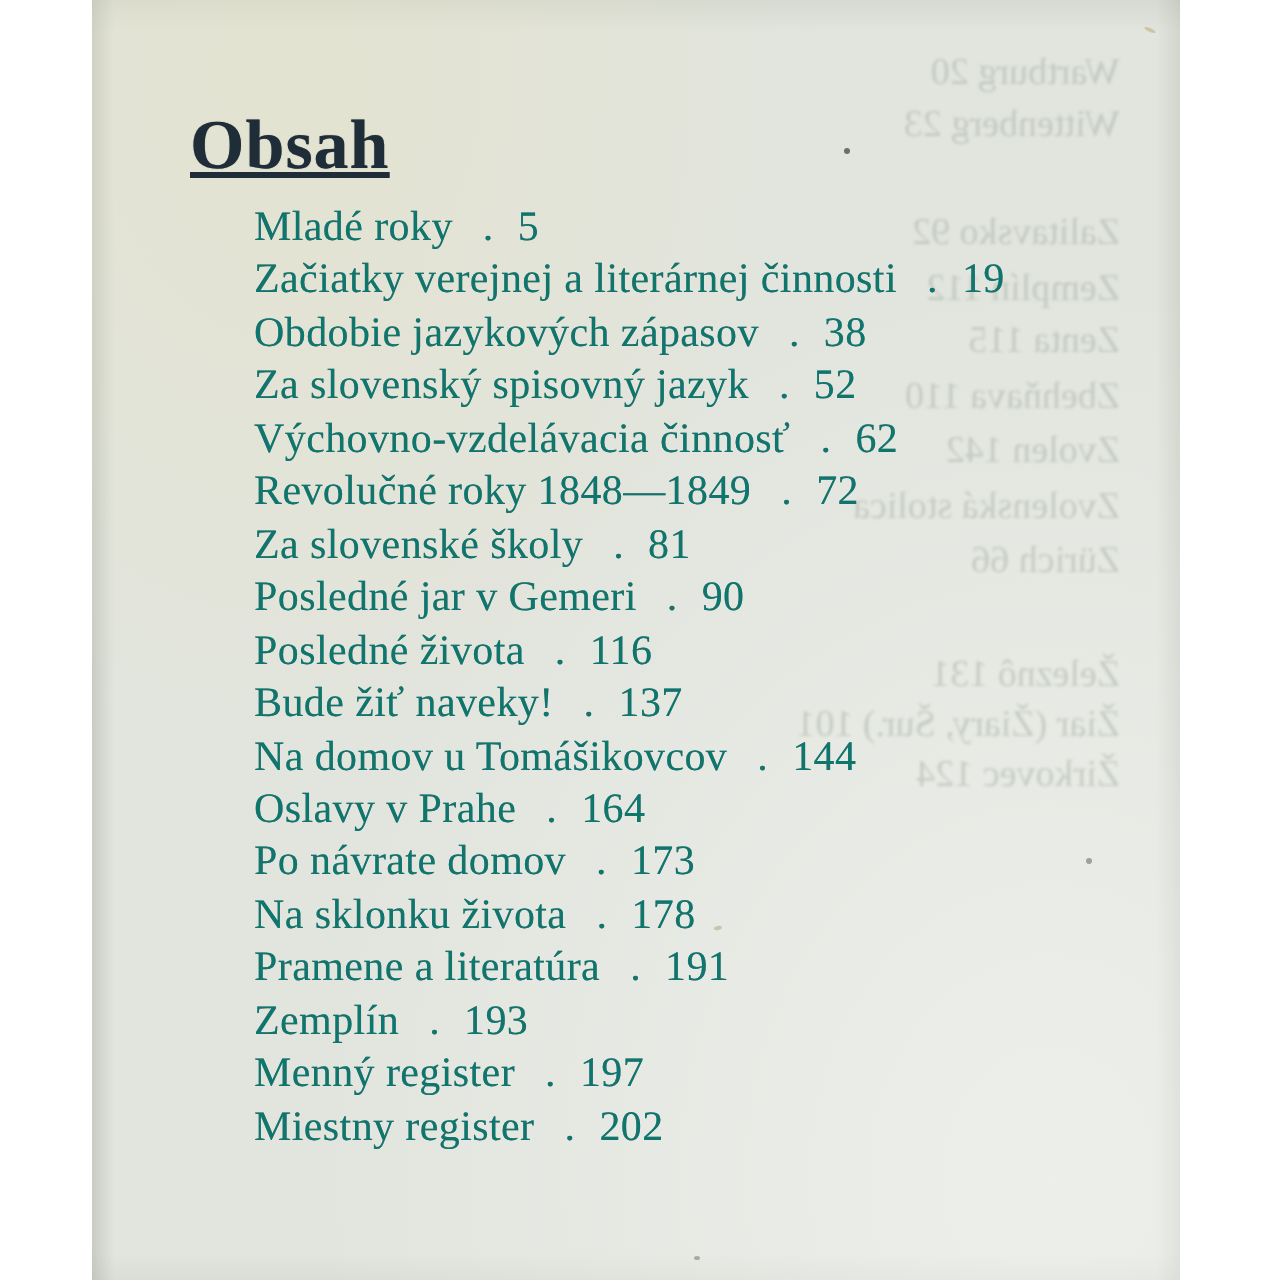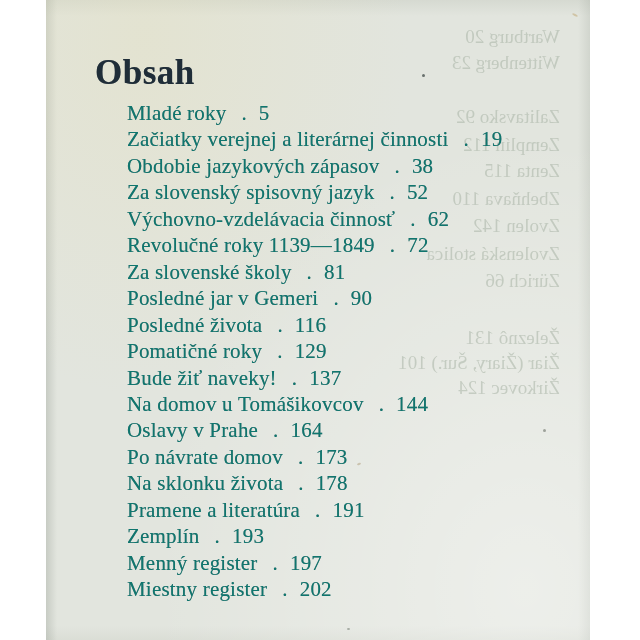--- a/index.html
+++ b/index.html
@@ -28,20 +28,21 @@
     color:#a9b4a6;opacity:.55;filter:blur(0.7px);
     font-size:19px;white-space:nowrap;overflow:visible;
     text-align:left;
   }
   
   .page-title{
     position:absolute;left:95px;top:30px;
     font-size:35px;font-weight:bold;color:#1f2d38;
     letter-spacing:.5px;
     text-shadow:0 0 .4px rgba(31,45,56,.6);
+    text-decoration:underline;
   }
   .toc{
     position:absolute;left:95px;top:100px;width:470px;
     font-size:21px;line-height:26.45px;color:#0f766e;
     letter-spacing:.2px;
     text-shadow:0 0 .3px rgba(43,58,71,.5);
     margin-left:32px;
   }
   .row{white-space:nowrap;}
   .row .dot{display:inline-block;margin:0 12px 0 15px;}
@@ -80,25 +81,24 @@
 </div>
 
 <h1 class="page-title">Obsah</h1>
 
 <div class="toc">
   <div class="row"><span>Mladé roky</span><span class="dot">.</span><span>5</span></div>
   <div class="row"><span>Začiatky verejnej a literárnej činnosti</span><span class="dot">.</span><span>19</span></div>
   <div class="row"><span>Obdobie jazykových zápasov</span><span class="dot">.</span><span>38</span></div>
   <div class="row"><span>Za slovenský spisovný jazyk</span><span class="dot">.</span><span>52</span></div>
   <div class="row"><span>Výchovno-vzdelávacia činnosť</span><span class="dot">.</span><span>62</span></div>
-  <div class="row"><span>Revolučné roky 1139—1849</span><span class="dot">.</span><span>72</span></div>
+  <div class="row"><span>Revolučné roky 1848—1849</span><span class="dot">.</span><span>72</span></div>
   <div class="row"><span>Za slovenské školy</span><span class="dot">.</span><span>81</span></div>
   <div class="row"><span>Posledné jar v Gemeri</span><span class="dot">.</span><span>90</span></div>
   <div class="row"><span>Posledné života</span><span class="dot">.</span><span>116</span></div>
-  <div class="row"><span>Pomatičné roky</span><span class="dot">.</span><span>129</span></div>
   <div class="row"><span>Bude žiť naveky!</span><span class="dot">.</span><span>137</span></div>
   <div class="row"><span>Na domov u Tomášikovcov</span><span class="dot">.</span><span>144</span></div>
   <div class="row"><span>Oslavy v Prahe</span><span class="dot">.</span><span>164</span></div>
   <div class="row"><span>Po návrate domov</span><span class="dot">.</span><span>173</span></div>
   <div class="row"><span>Na sklonku života</span><span class="dot">.</span><span>178</span></div>
   <div class="row"><span>Pramene a literatúra</span><span class="dot">.</span><span>191</span></div>
   <div class="row"><span>Zemplín</span><span class="dot">.</span><span>193</span></div>
   <div class="row"><span>Menný register</span><span class="dot">.</span><span>197</span></div>
   <div class="row"><span>Miestny register</span><span class="dot">.</span><span>202</span></div>
 </div>

